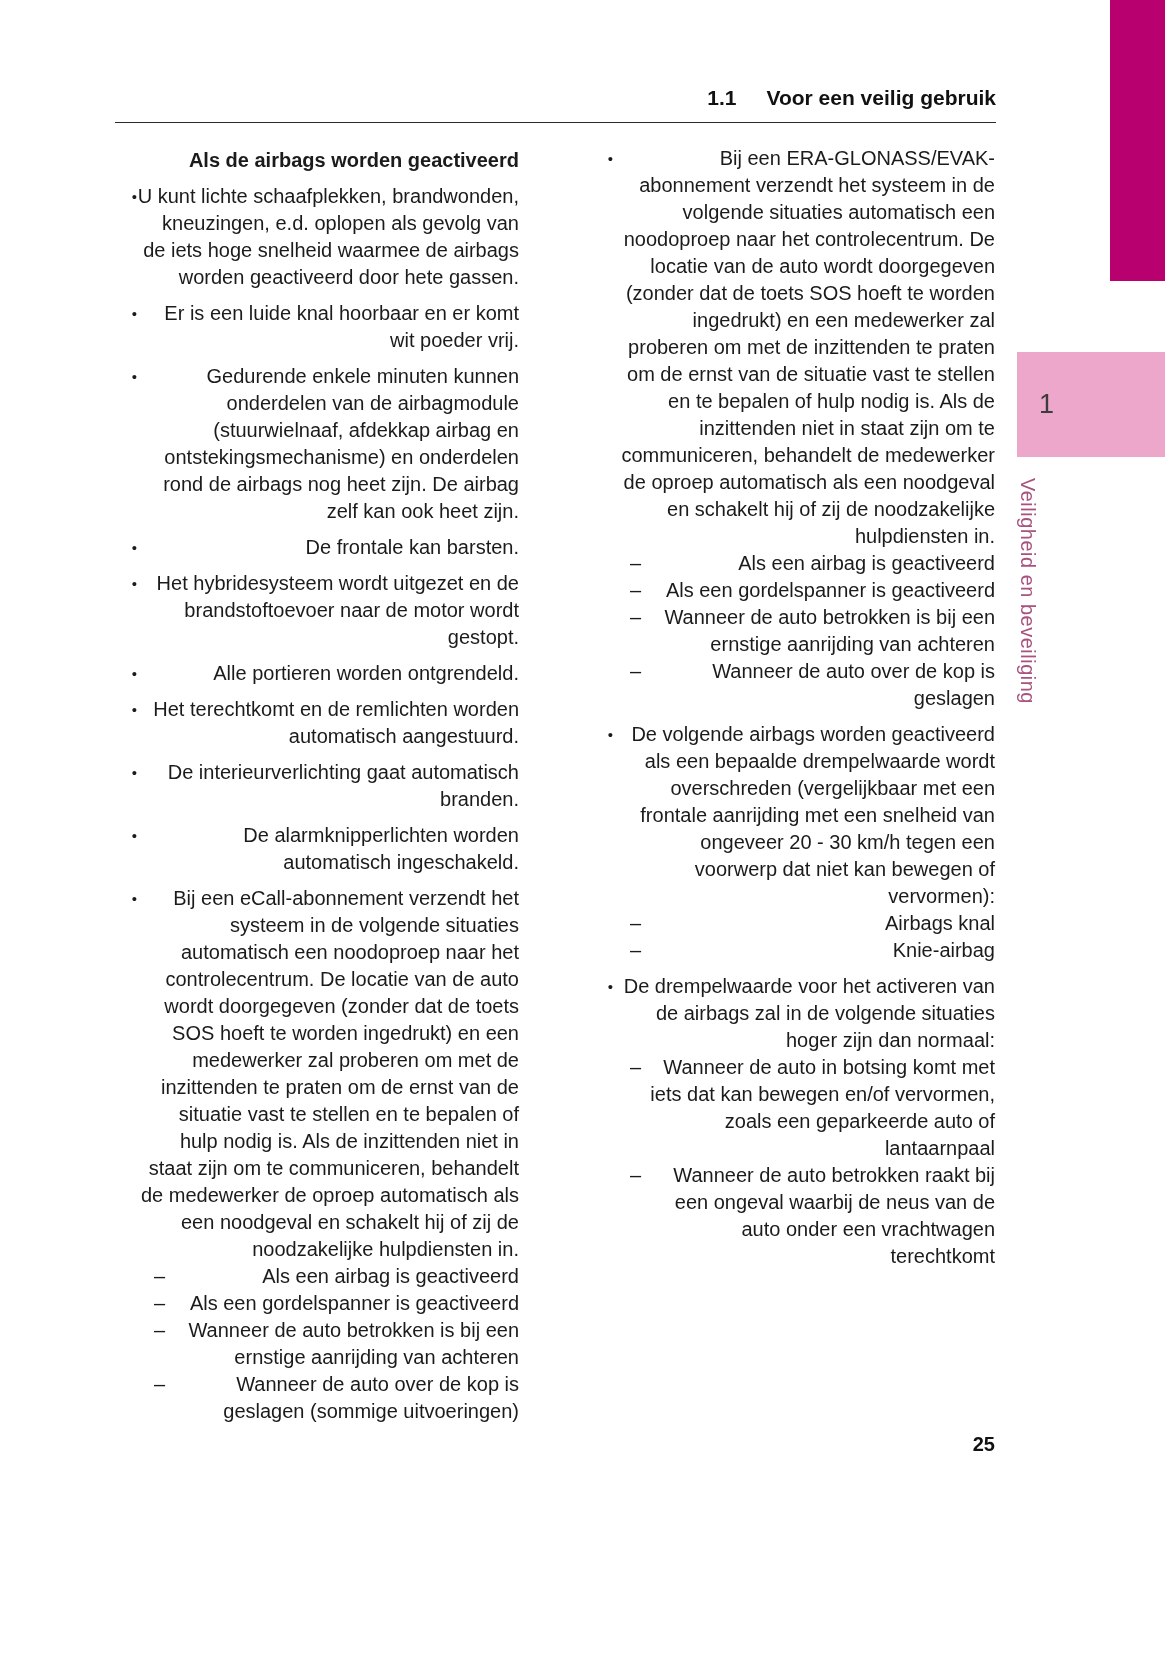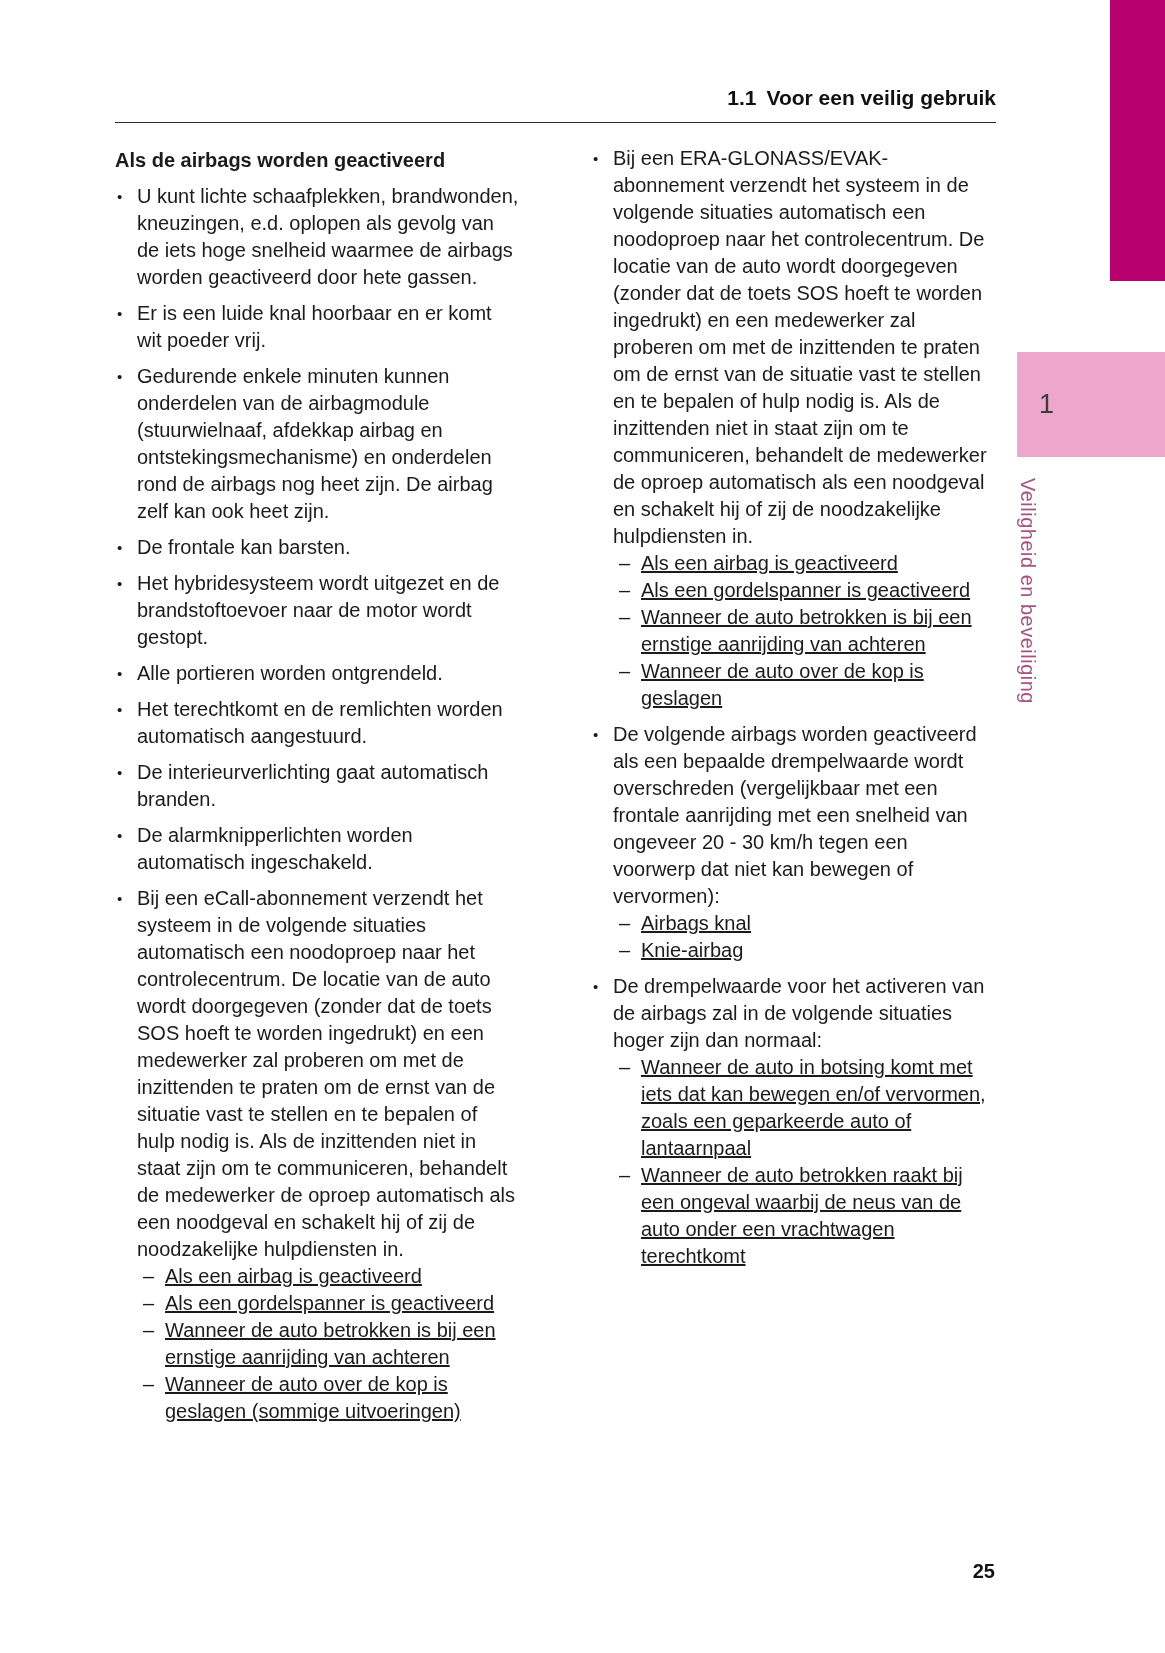--- a/index.html
+++ b/index.html
@@ -58,25 +58,26 @@
     width:881px;
   }
   .page-header{
     text-align:right;
     font-weight:bold;
     font-size:21px;
     color:#111;
     padding-bottom:12px;
     border-bottom:1.6px solid #2b2b2b;
   }
-  .page-header .hnum{ margin-right:10px; }
+  .page-header .hnum{ margin-right:30px; }
   .columns{
     display:flex;
     gap:72px;
     margin-top:22px;
+    text-align:right;
   }
   .column{
     width:404px;
     font-size:20px;
     line-height:27px;
   }
   .block-heading{
     font-size:20px;
     font-weight:bold;
     line-height:26px;
@@ -92,24 +93,24 @@
     font-size:15px;
     line-height:27px;
     padding-left:2px;
   }
   .bullet-body{ flex:1; }
   .dash-item{
     display:flex;
     margin-left:6px;
   }
   .dash-marker{ flex:0 0 22px; }
-  .dash-text{ flex:1;text-decoration:underline; }
+  .dash-text{ flex:1; }
   .page-number{
     position:absolute;
-    top:1560px;
+    top:1433px;
     right:170px;
     font-size:20px;
     font-weight:bold;
     color:#111;
   }
 </style>
 </head>
 <body>
 
 <div class="page">

